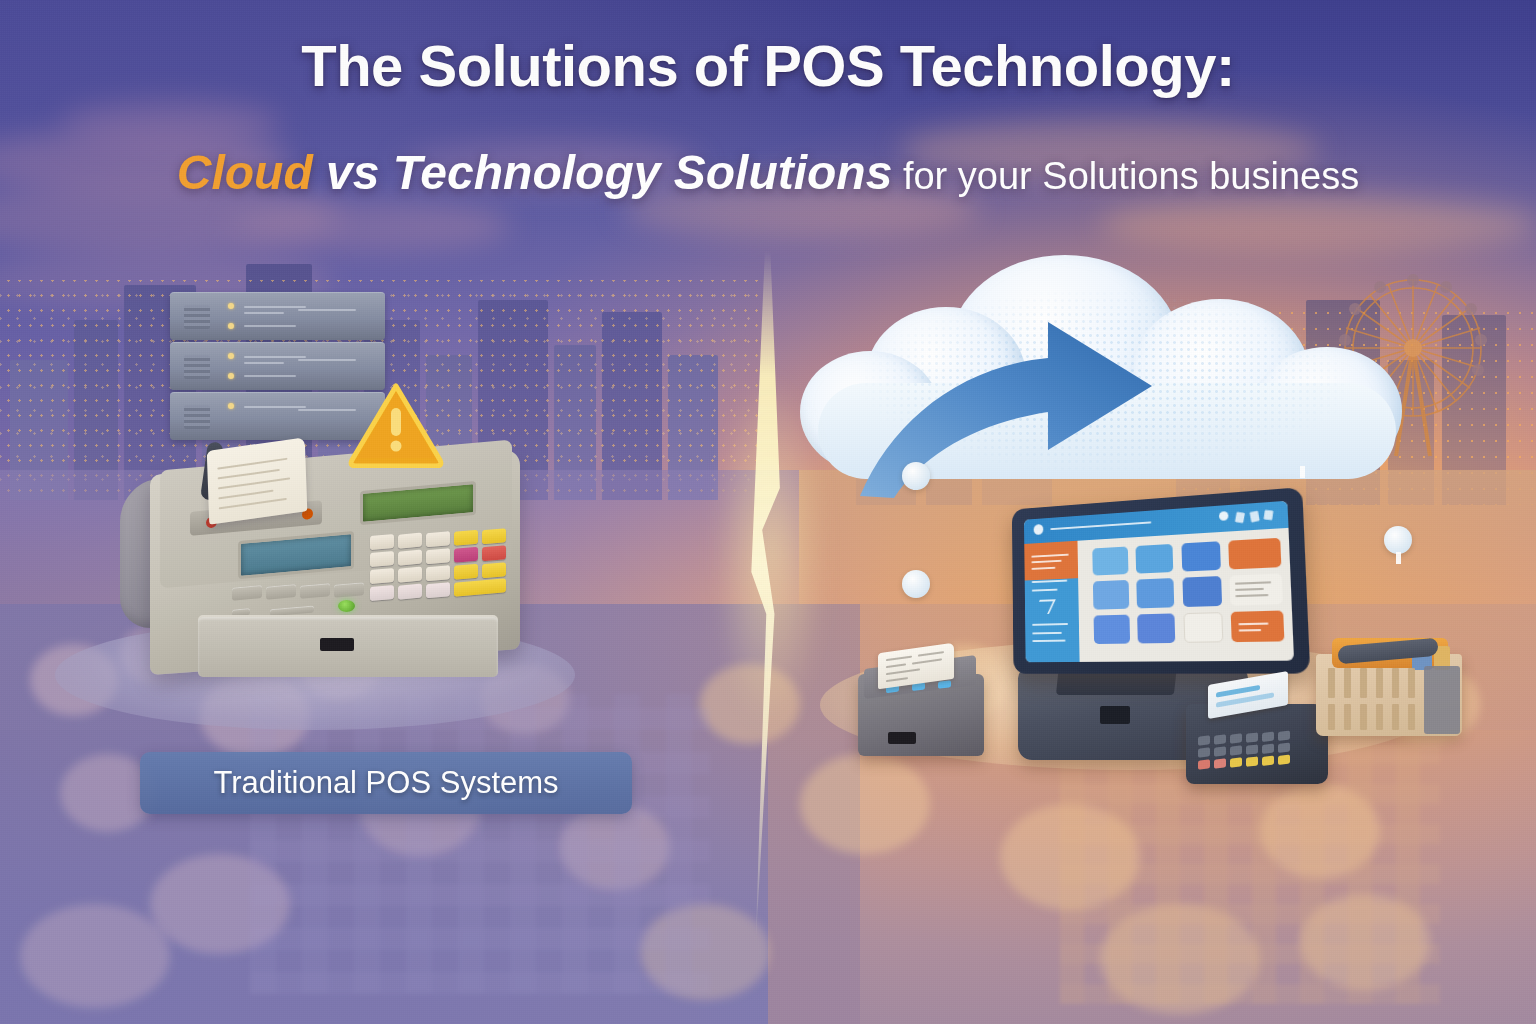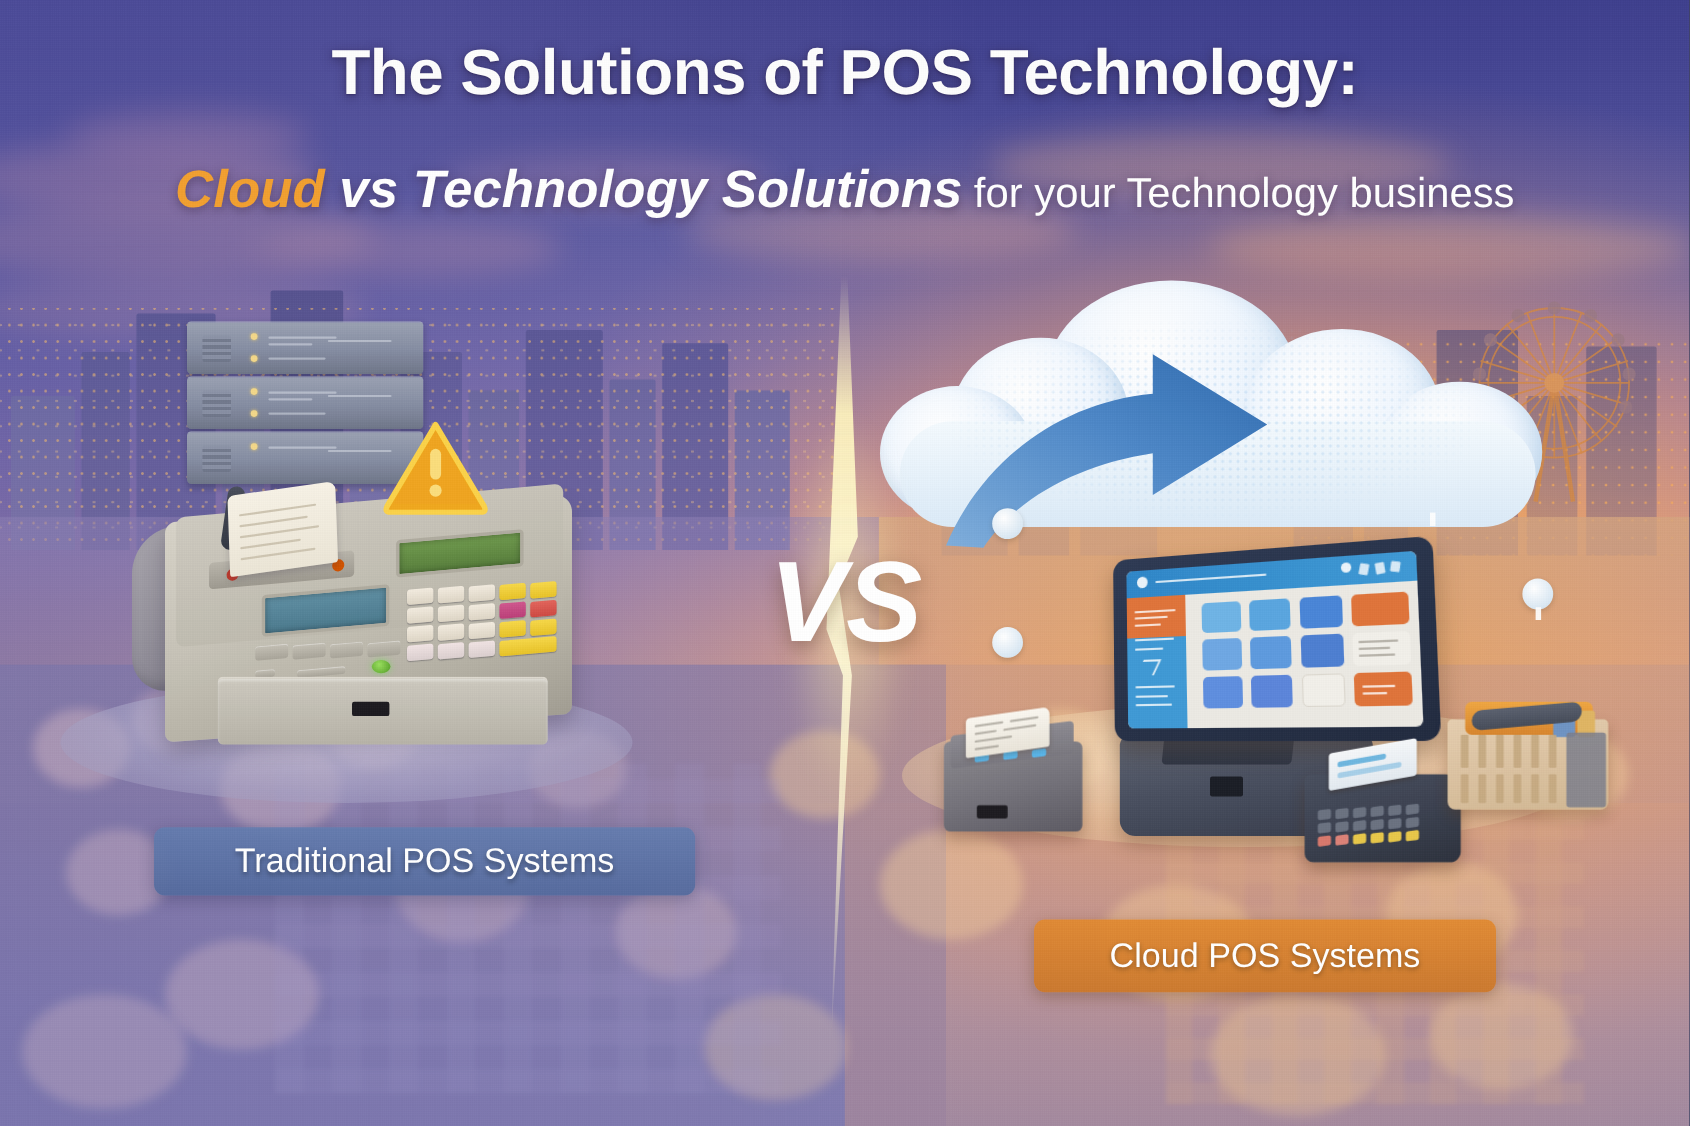--- a/index.html
+++ b/index.html
@@ -599,22 +599,20 @@
       <div class="bkslat" style="left:44px;top:76px;height:26px;"></div>
       <div class="bkslat" style="left:60px;top:76px;height:26px;"></div>
       <div class="bkslat" style="left:76px;top:76px;height:26px;"></div>
       <div class="bkslat" style="left:92px;top:76px;height:26px;"></div>
       <div style="position:absolute;left:108px;top:38px;width:36px;height:68px;border-radius:3px;background:#7c7f8c;opacity:.85;"></div>
     </div>
   </div>
 
   <div class="boltglow"></div>
   <div class="bolt"></div>
-  <div class="vs">VS</div>
 
   <div class="headline">The Solutions of POS Technology:</div>
-  <div class="subline"><span class="sub-a">Cloud</span><span class="sub-b"> vs Technology Solutions</span><span class="sub-c"> for your Technology business</span></div>
+  <div class="subline"><span class="sub-a">Cloud</span><span class="sub-b"> vs Technology Solutions</span><span class="sub-c"> for your Solutions business</span></div>
 
   <div class="badge badge-trad">Traditional POS Systems</div>
-  <div class="badge badge-cloud">Cloud POS Systems</div>
 
   <div class="grain"></div>
 </div>
 
 </body></html>

